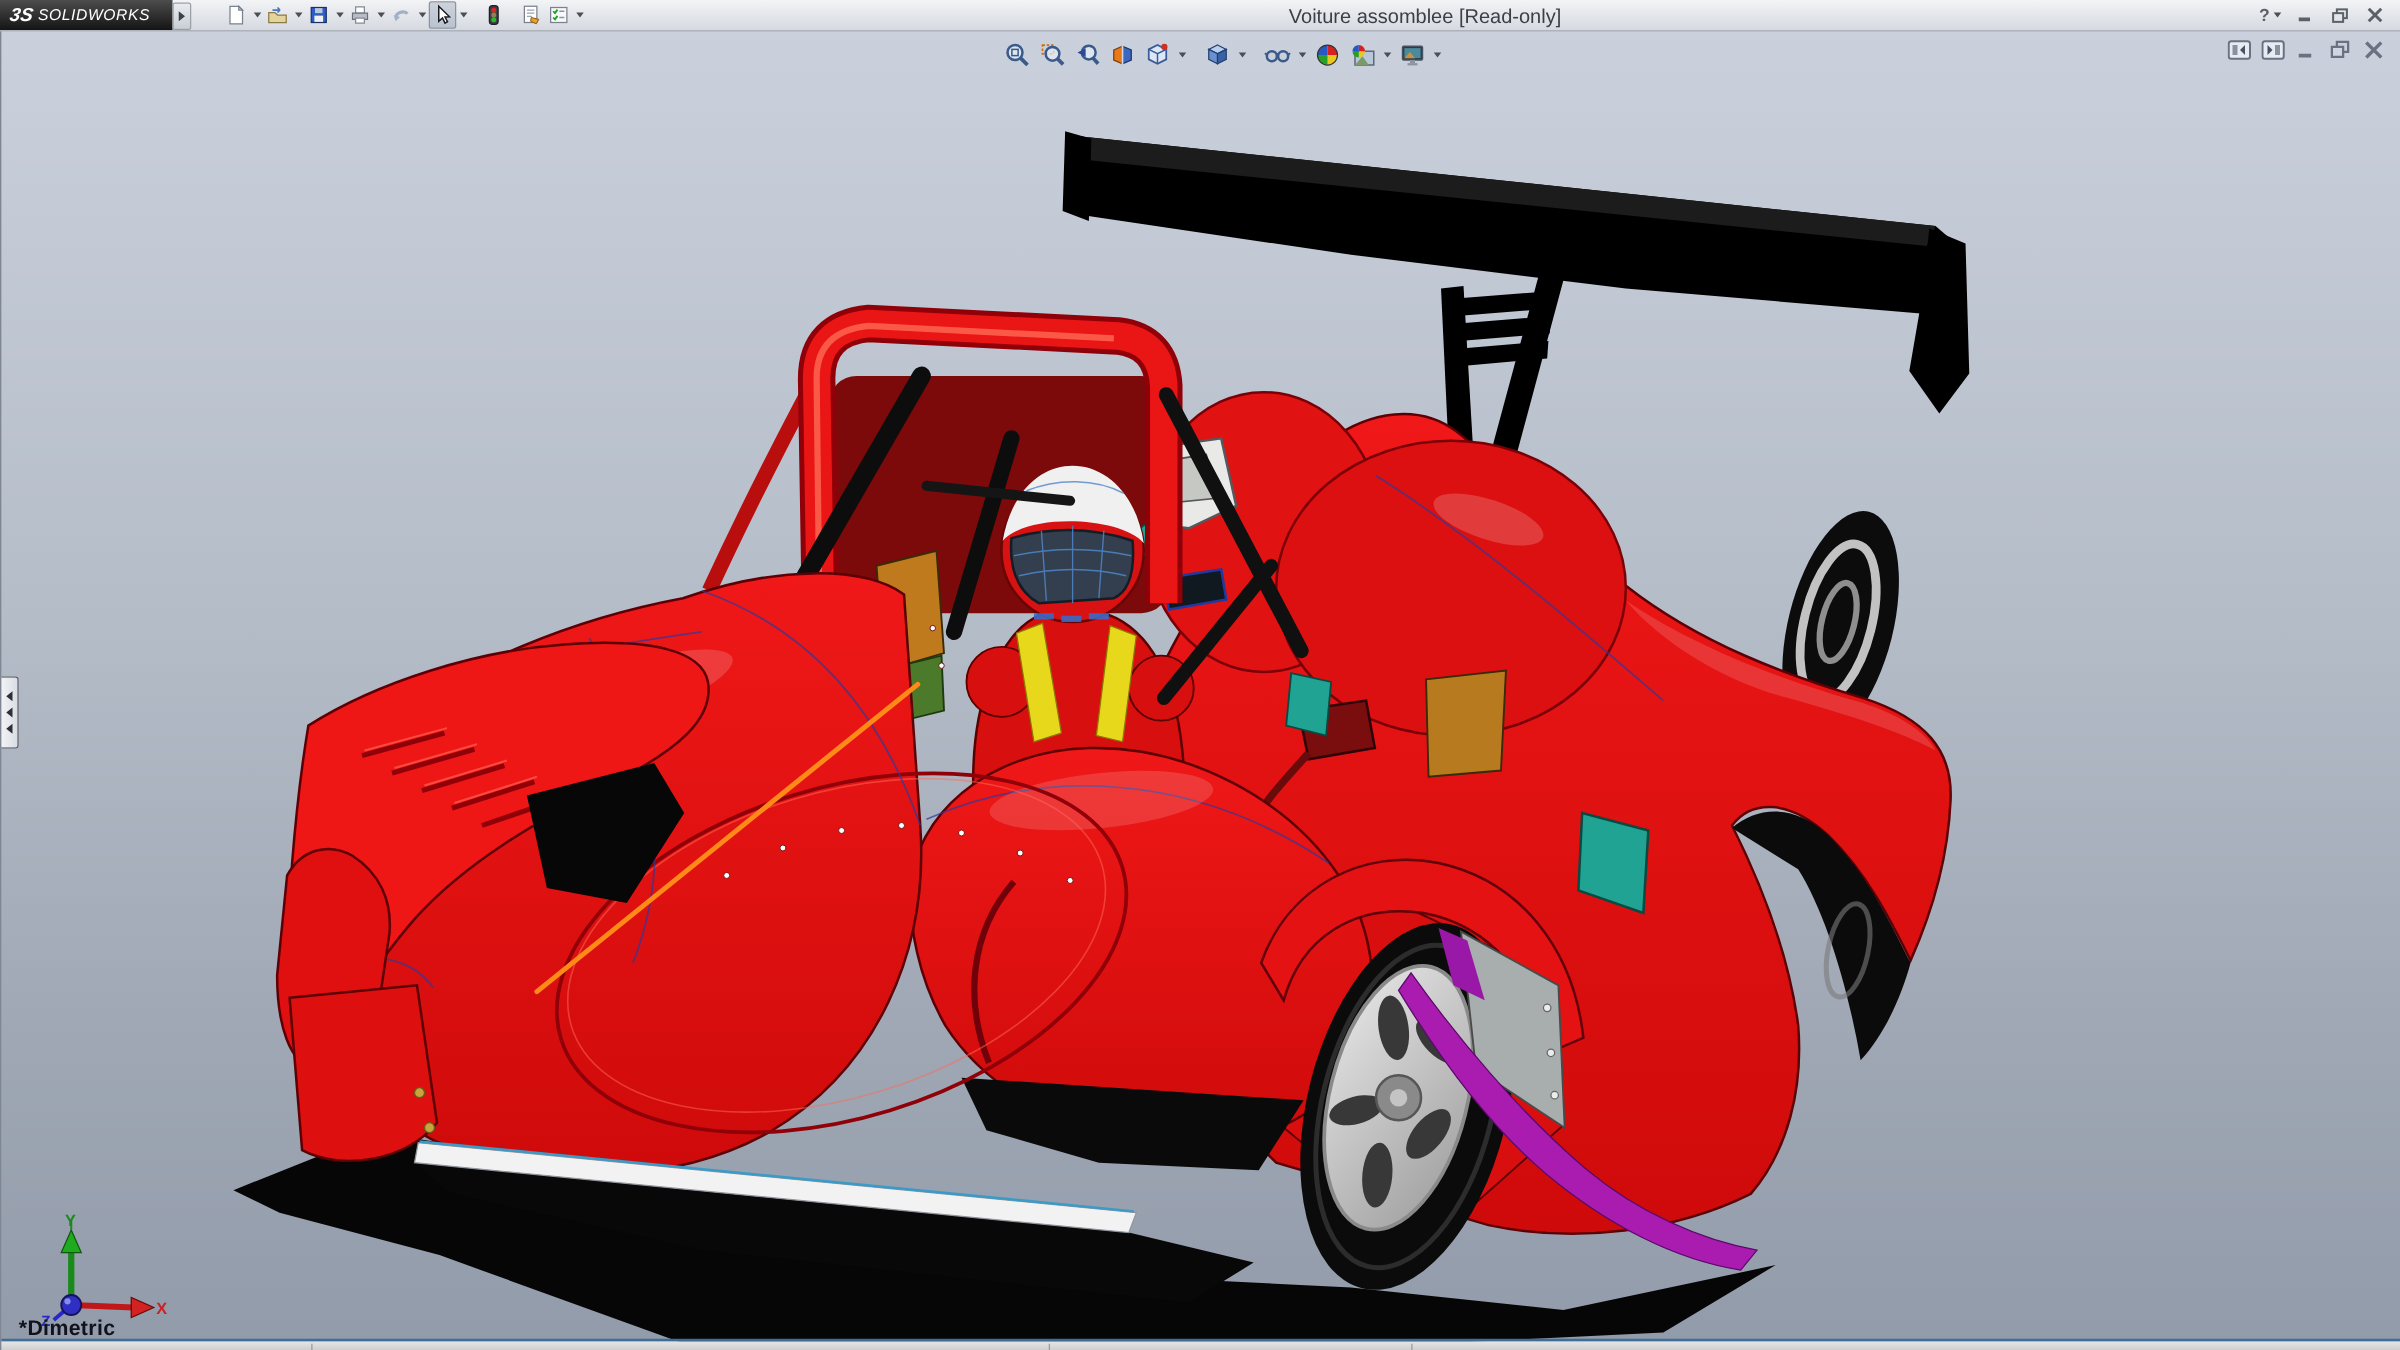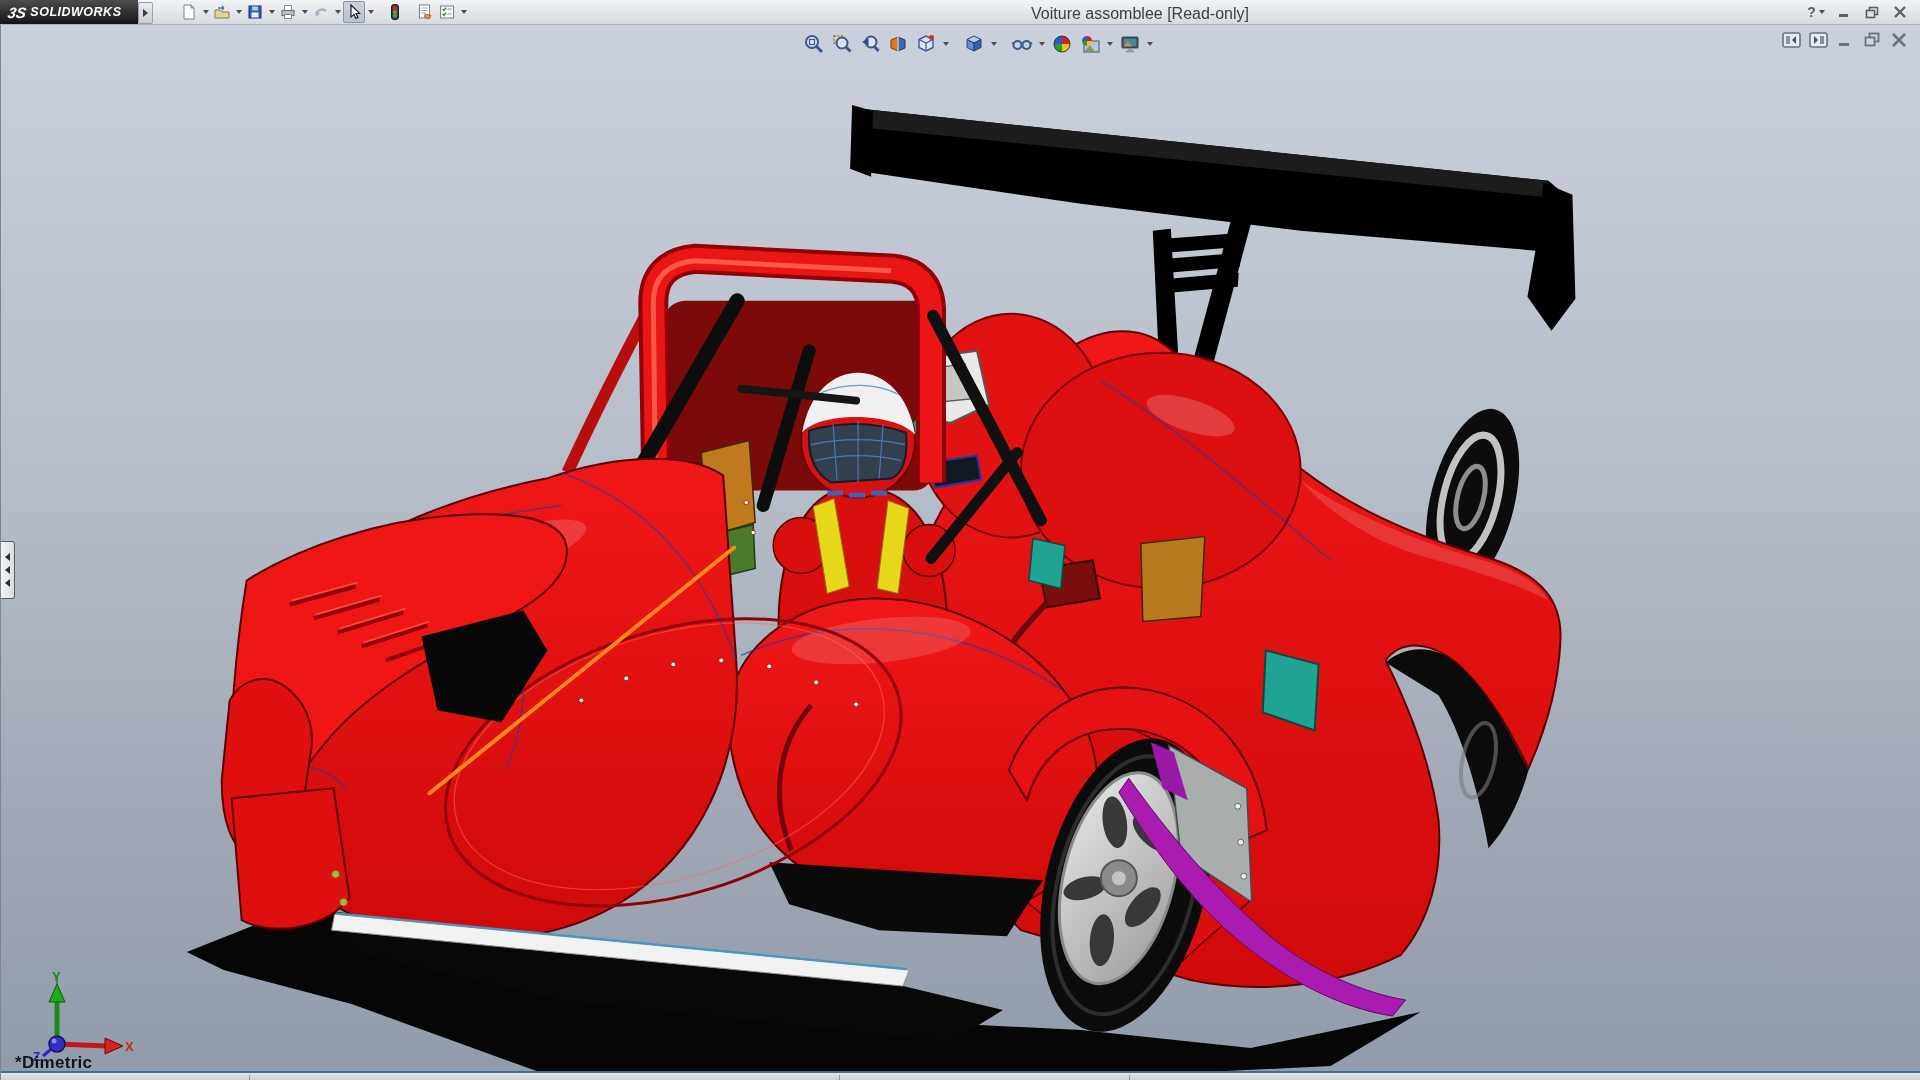--- a/index.html
+++ b/index.html
@@ -7,21 +7,21 @@
   #app{position:relative;width:1920px;height:1080px;background:#9aa3b0;}
 
   
   #titlebar{position:absolute;top:0;left:0;width:1920px;height:24px;
     background:linear-gradient(180deg,#f3f4f6 0%,#e2e5ea 55%,#d6dae0 100%);
     border-bottom:1px solid #aeb3bb;z-index:50;}
   #logo{position:absolute;left:0;top:0;height:24px;width:138px;
     background:linear-gradient(180deg,#4d4d4d,#141414);color:#fff;
     display:flex;align-items:center;padding-left:8px;box-sizing:border-box;}
   #logo .mark{font-style:italic;font-weight:bold;font-size:15px;transform:skewX(-10deg);margin-right:4px;}
-  #logo .word{font-style:italic;font-weight:bold;font-size:12.5px;letter-spacing:.5px;}
+  #logo .word{font-style:italic;font-weight:normal;font-size:12.5px;letter-spacing:.5px;}
   #logo-flyout{position:absolute;left:138px;top:2px;width:13px;height:20px;
     background:linear-gradient(180deg,#e9ebef,#c9ced6);border:1px solid #9aa0a8;border-radius:2px;
     display:flex;align-items:center;justify-content:center;}
   .tri-right{width:0;height:0;border-top:4px solid transparent;border-bottom:4px solid transparent;border-left:5px solid #3c4048;}
   .tri-down{width:0;height:0;border-left:3.5px solid transparent;border-right:3.5px solid transparent;border-top:4.5px solid #4a4e55;}
   #std-toolbar{position:absolute;left:178px;top:1px;height:22px;display:flex;align-items:center;}
   .tool{width:22px;height:22px;display:flex;align-items:center;justify-content:center;}
   .tool.pressed{background:linear-gradient(180deg,#cdd3dc,#b9c2cf);border:1px solid #8a93a0;border-radius:2px;box-sizing:border-box;}
   .ddcell{width:11px;height:22px;display:flex;align-items:center;justify-content:center;}
   .tgap{width:8px;}

